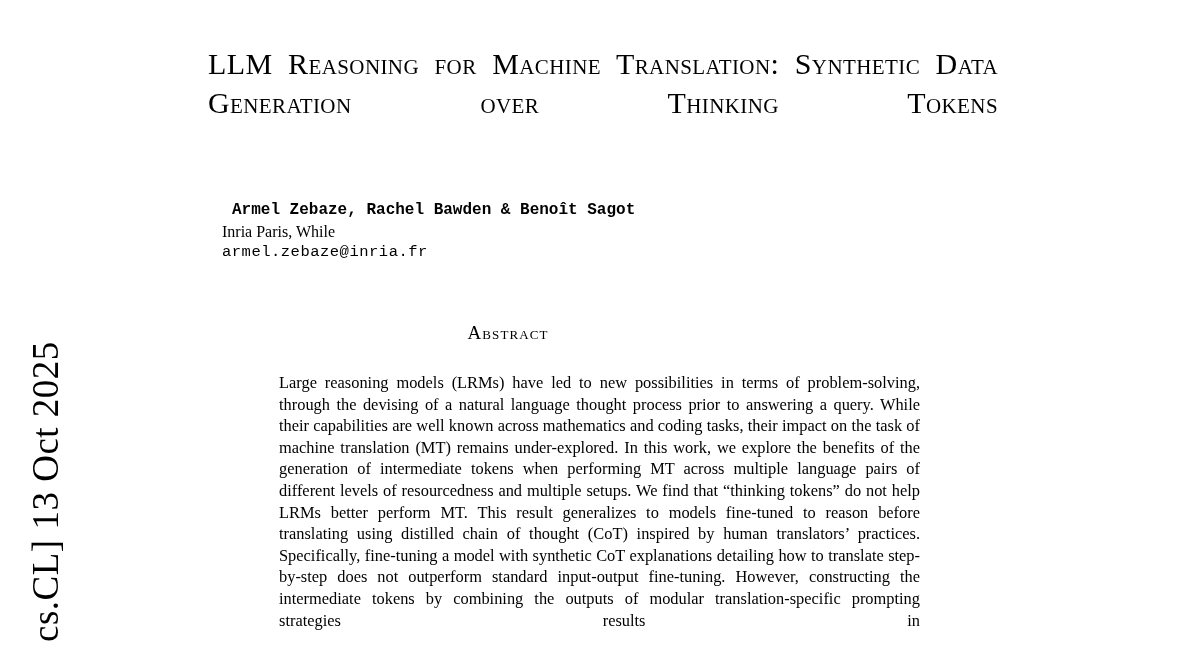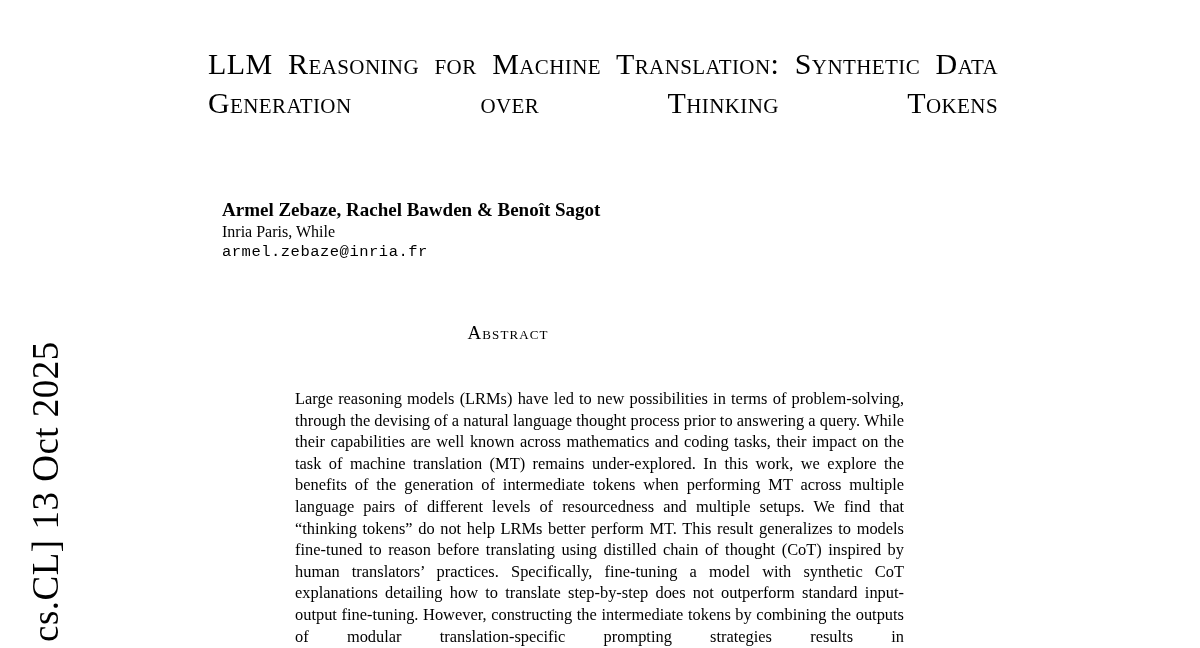--- a/index.html
+++ b/index.html
@@ -62,25 +62,25 @@
     word-spacing: 3px;
   }
 
   .authors-block {
     position: absolute;
     left: 222px;
     top: 200px;
     width: 760px;
   }
   .authors {
-    font-family: Liberation Serif, serif;
+    font-family: Liberation Mono, monospace;
     font-weight: bold;
-    font-size: 19px;
+    font-size: 16px;
     line-height: 20px;
-    margin: 0 0 2px 0;
+    margin: 0 0 2px 10px;
   }
   .affiliation {
     font-family: "Liberation Serif", serif;
     font-size: 16px;
     line-height: 19px;
     margin: 0 0 1px 0;
   }
   .email {
     font-family: "Liberation Mono", monospace;
     font-size: 15.5px;
@@ -107,21 +107,21 @@
     top: 372px;
     width: 641px;
     font-family: "Liberation Serif", serif;
     font-size: 16.4px;
     line-height: 21.6px;
     text-align: justify;
     text-align-last: justify;
     hyphens: manual;
   }
   .abstract-body p {
-    margin: 16px;
+    margin: 0;
   }
 </style>
 </head>
 <body>
 
 <div class="page">
 
   <div class="arxiv-stamp">cs.CL]  13 Oct 2025</div>
 
   <div class="paper-title">LLM Reasoning for Machine Translation: Synthetic Data Generation over Thinking Tokens</div>

